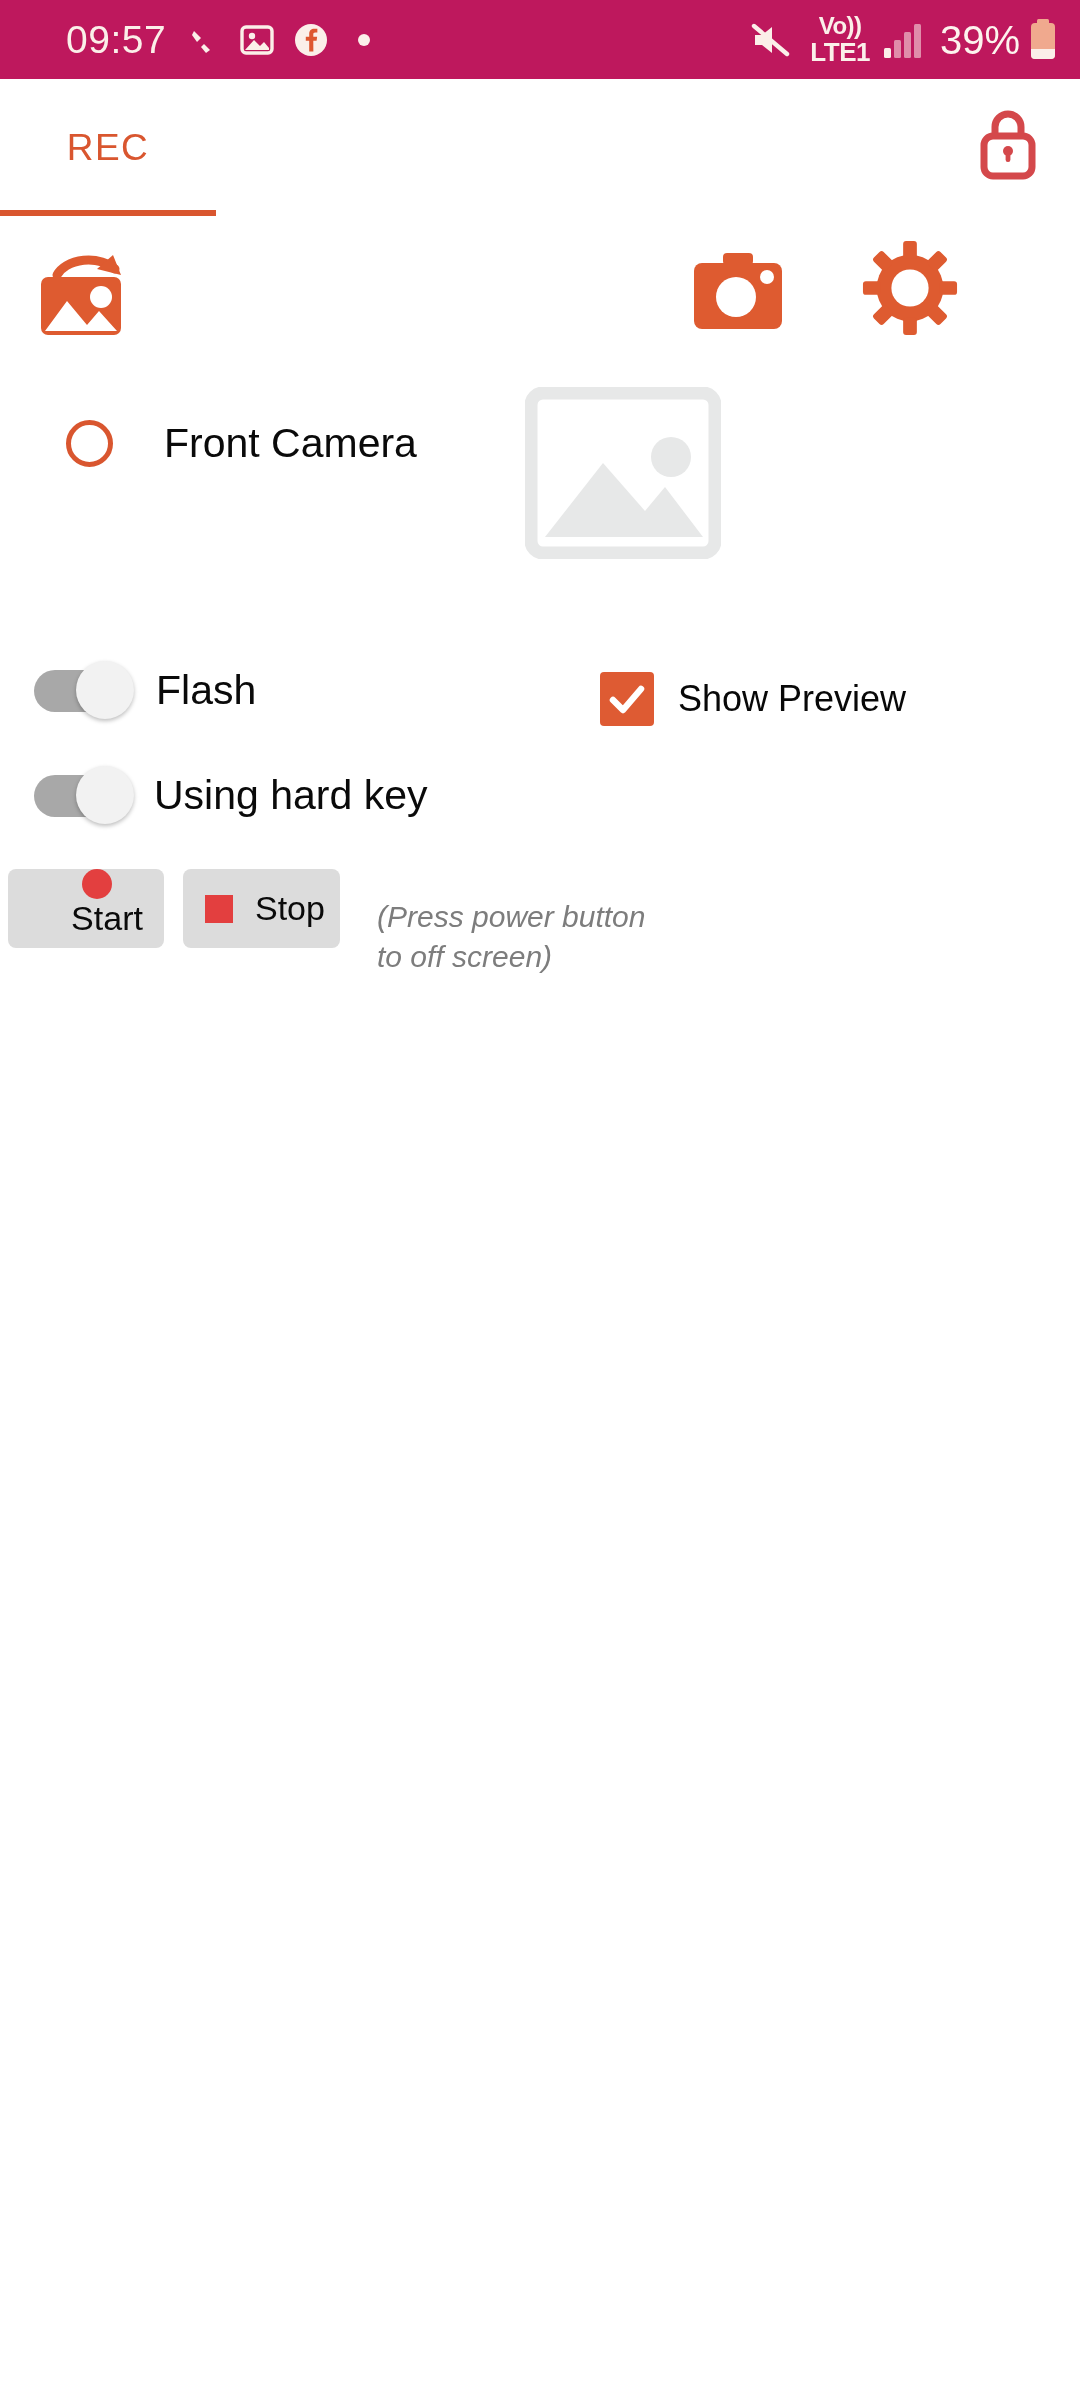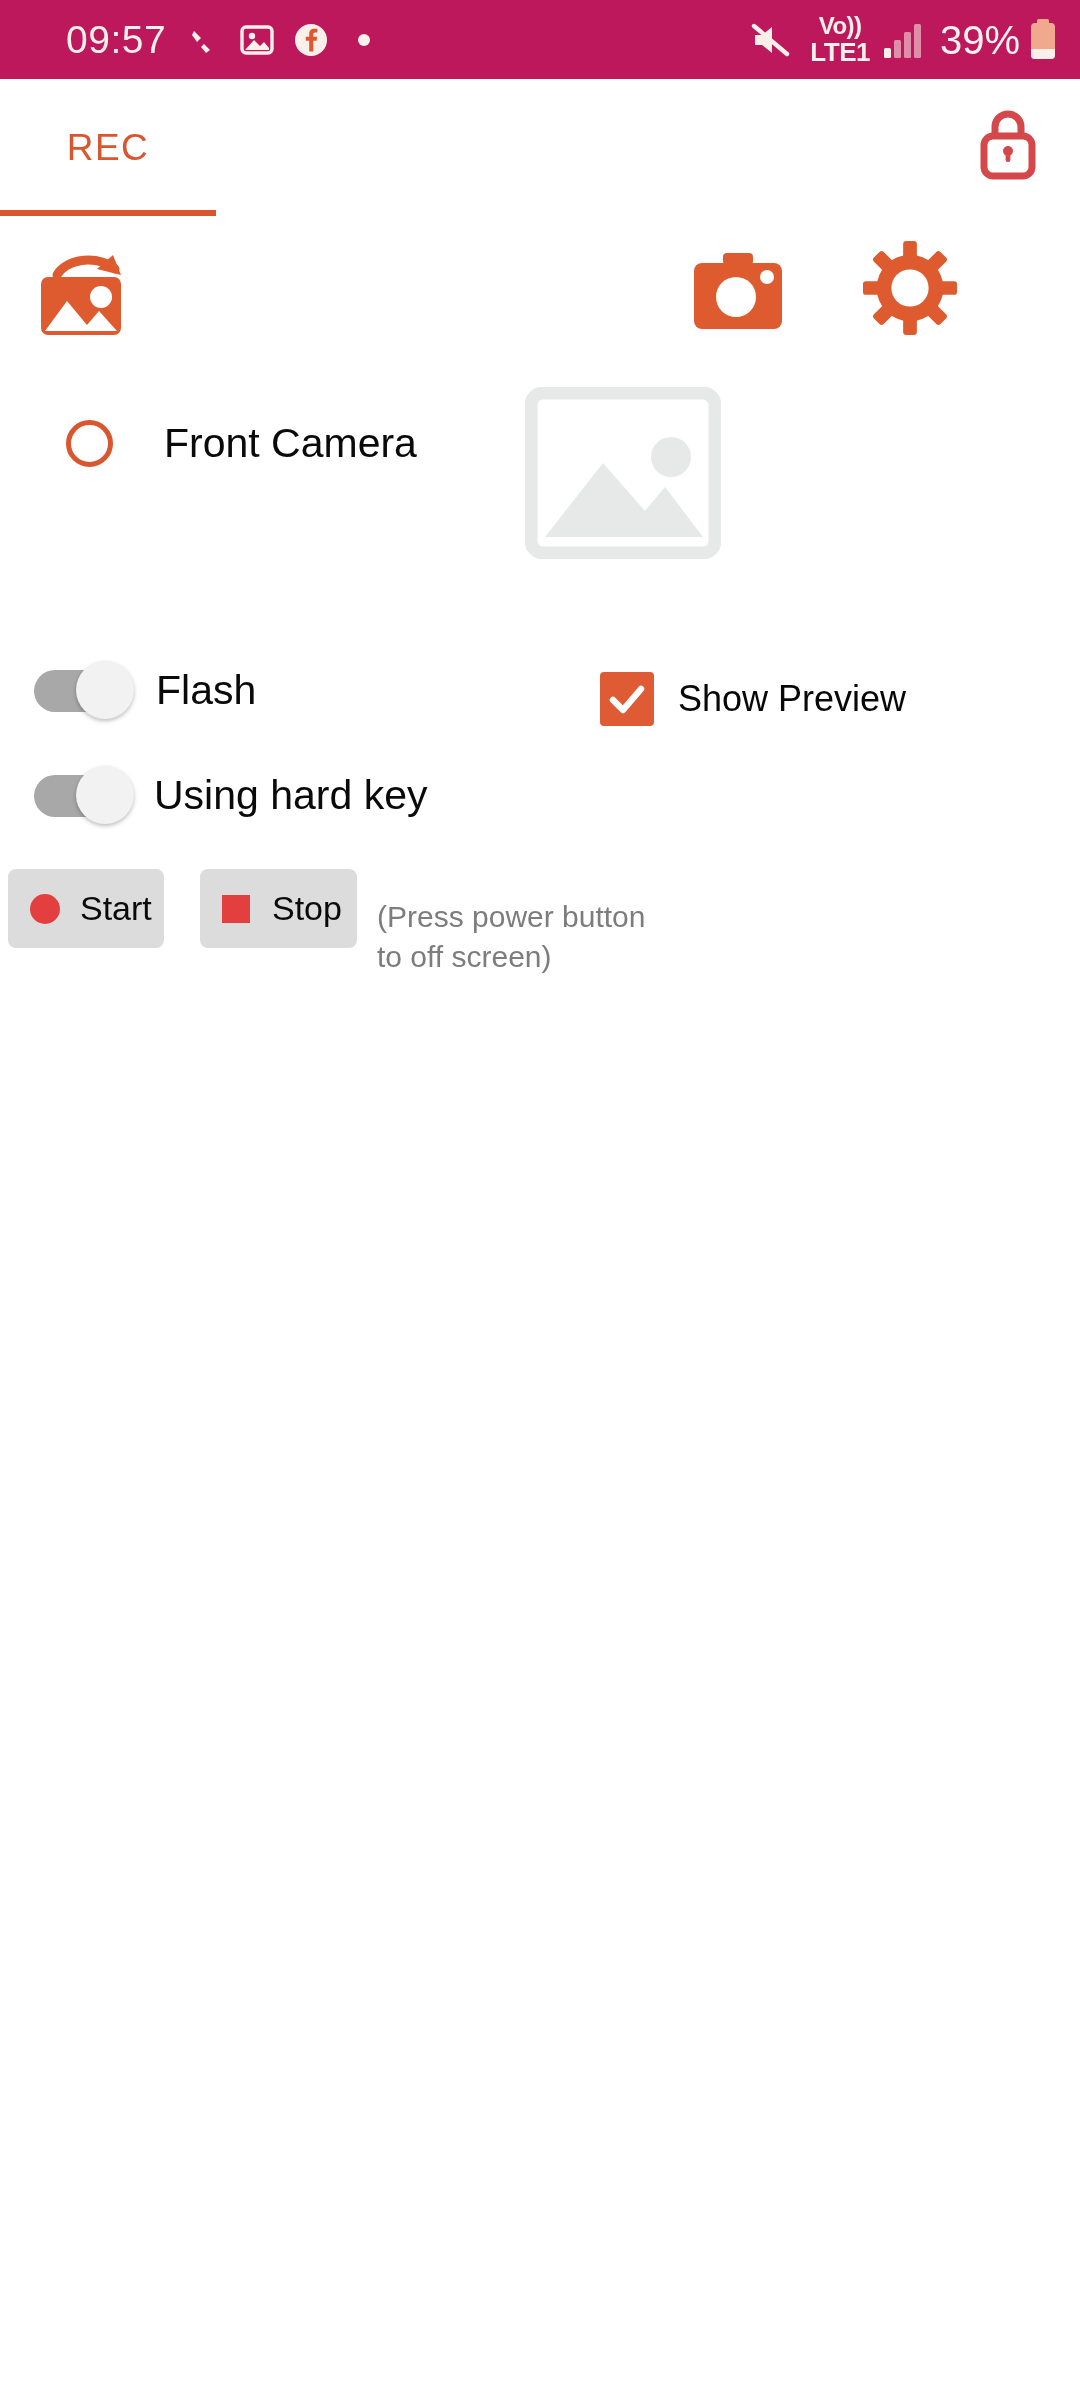--- a/index.html
+++ b/index.html
@@ -241,23 +241,24 @@
     display: flex;
     align-items: center;
     border: none;
     padding: 0;
     font-family: inherit;
   }
   #start-button {
     left: 8px; top: 869px;
     width: 156px; height: 79px;
     padding-left: 22px;
+    flex-direction: column;
   }
   #stop-button {
-    left: 200px; top: 869px;
+    left: 183px; top: 869px;
     width: 157px; height: 79px;
     padding-left: 22px;
   }
   .btn-glyph-circle {
     width: 30px; height: 30px;
     border-radius: 50%;
     background: #E33F3F;
     flex: none;
   }
   .btn-glyph-square {
@@ -272,20 +273,21 @@
     white-space: nowrap;
   }
   #stop-button .btn-text { margin-left: 22px; }
 
   #power-hint {
     position: absolute;
     left: 377px;
     top: 897px;
     width: 290px;
     font-size: 30px;
+    font-style: italic;
     color: #7D7D7D;
     line-height: 1.33;
   }
 
   #content-area {
     position: absolute;
     top: 216px; left: 0;
     width: 1080px;
     height: 2184px;
     background: #ffffff;

